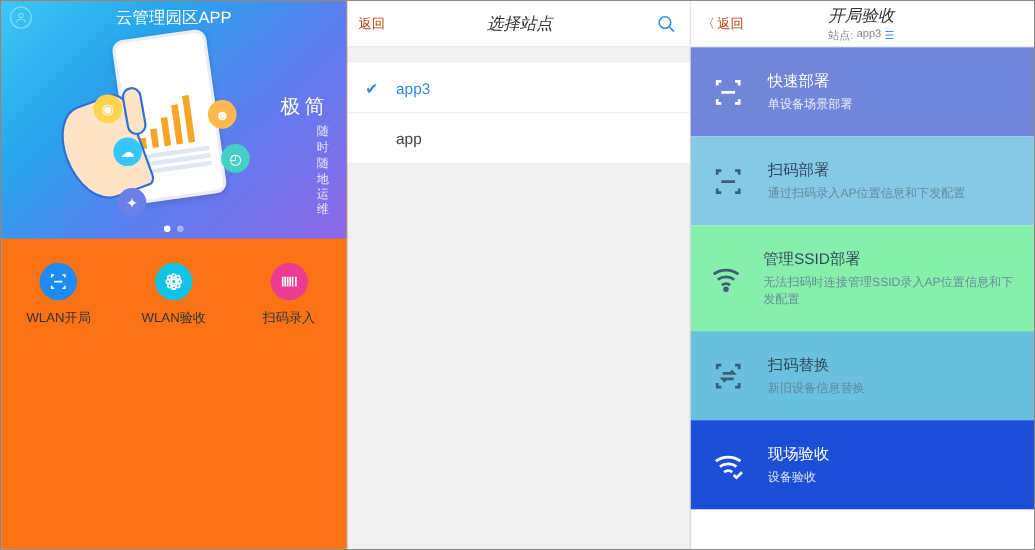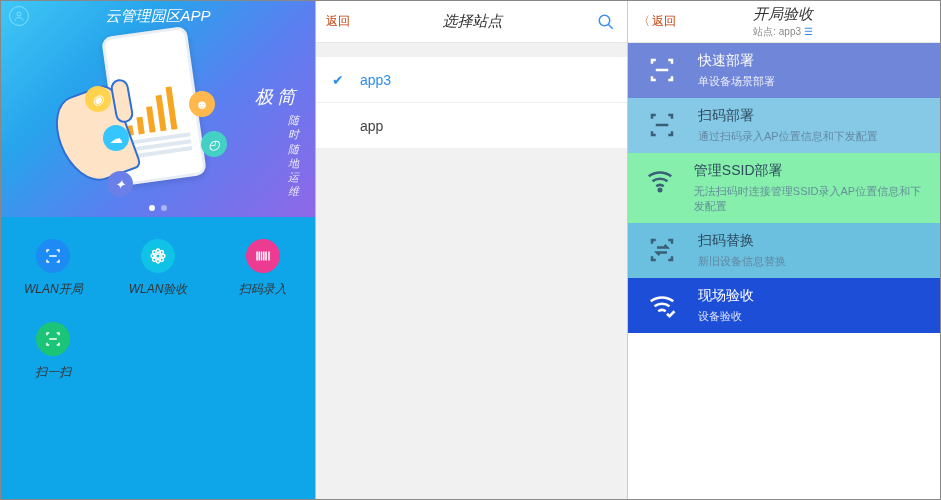--- a/index.html
+++ b/index.html
@@ -7,21 +7,21 @@
     font-family: -apple-system, "PingFang SC", "Microsoft YaHei", sans-serif;
     background: #fff;
     width: 941px;
     height: 500px;
     overflow: hidden;
     display: flex;
     border: 1px solid #888;
   }
   .panel { height: 498px; position: relative; }
   
-  #p1 { width: 315px; background: #0ea5e9; border-right: 1px solid #ccc; font-style: italic; }
+  #p1 { width: 315px; background: #f97316; border-right: 1px solid #ccc; }
   .hero {
     width: 100%; height: 216px;
     background: linear-gradient(135deg, #3fc7f5 0%, #27a4ec 30%, #5a7ff0 60%, #8f67e7 100%);
     position: relative; overflow: hidden;
   }
   .hero-top { height: 30px; display: flex; align-items: center; padding: 0 8px; }
   .avatar {
     width: 20px; height: 20px; border: 1.5px solid #7de0ff; border-radius: 50%;
     display: flex; align-items: center; justify-content: center;
     color: #7de0ff; font-size: 12px;
@@ -86,21 +86,21 @@
   .row.selected{color:#2f8de8;}
   .check{width:18px;margin-right:10px;color:#2f8de8;}
 
   
   #p3 { flex:1; background:#fff; }
   #p3 .bar-title{font-weight:500;}
   .sub{font-size:10px;color:#888;margin-top:1px;display:flex;align-items:center;justify-content:center;gap:3px;}
   .sub .menu-icon{color:#3b8eea;font-size:10px;}
   .title-col{flex:1;display:flex;flex-direction:column;align-items:center;}
   .opts{}
-  .opt{display:flex;padding:9px 16px;color:#fff;}
+  .opt{display:flex;align-items:center;padding:22px 16px;color:#fff;}
   .opt .oicon{width:36px;height:36px;margin-right:18px;display:flex;align-items:center;justify-content:center;}
   .opt .oicon svg{width:30px;height:30px;stroke:currentColor;fill:none;stroke-width:2;}
   .opt .otext .t1{font-size:14px;margin-bottom:4px;}
   .opt .otext .t2{font-size:11px;opacity:.85;}
   .o1{background:#7086d8}.o2{background:#85c9e7}.o3{background:#86efac}
   .o4{background:#6bbfdf}.o5{background:#1d4ed8}
   .o2,.o3,.o4{color:#3a5f78}
   .o2 .t1,.o3 .t1,.o4 .t1{color:#2f4a5f}
   .o2 .t2,.o3 .t2,.o4 .t2{color:#5e7f96}
 </style>
@@ -187,29 +187,20 @@
         <div class="clabel">WLAN验收</div>
       </div>
       <div class="cell">
         <div class="cicon c-pink">
           <svg viewBox="0 0 24 24">
             <path d="M4 6v12M7 6v12M10 6v12M13 6v12M16 6v12M20 6v12"></path>
           </svg>
         </div>
         <div class="clabel">扫码录入</div>
       </div>
-      <div class="cell">
-        <div class="cicon c-green">
-          <svg viewBox="0 0 24 24">
-            <path d="M4 7V4h3M20 7V4h-3M4 17v3h3M20 17v3h-3"></path>
-            <path d="M7 12h10"></path>
-          </svg>
-        </div>
-        <div class="clabel">扫一扫</div>
-      </div>
     </div>
   <div class="p1-shadow"></div>
 </div>
 
 <div class="panel" id="p2">
   <div class="bar">
     <div class="back">
       <span>返回</span>
     </div>
     <div class="bar-title">选择站点</div>

